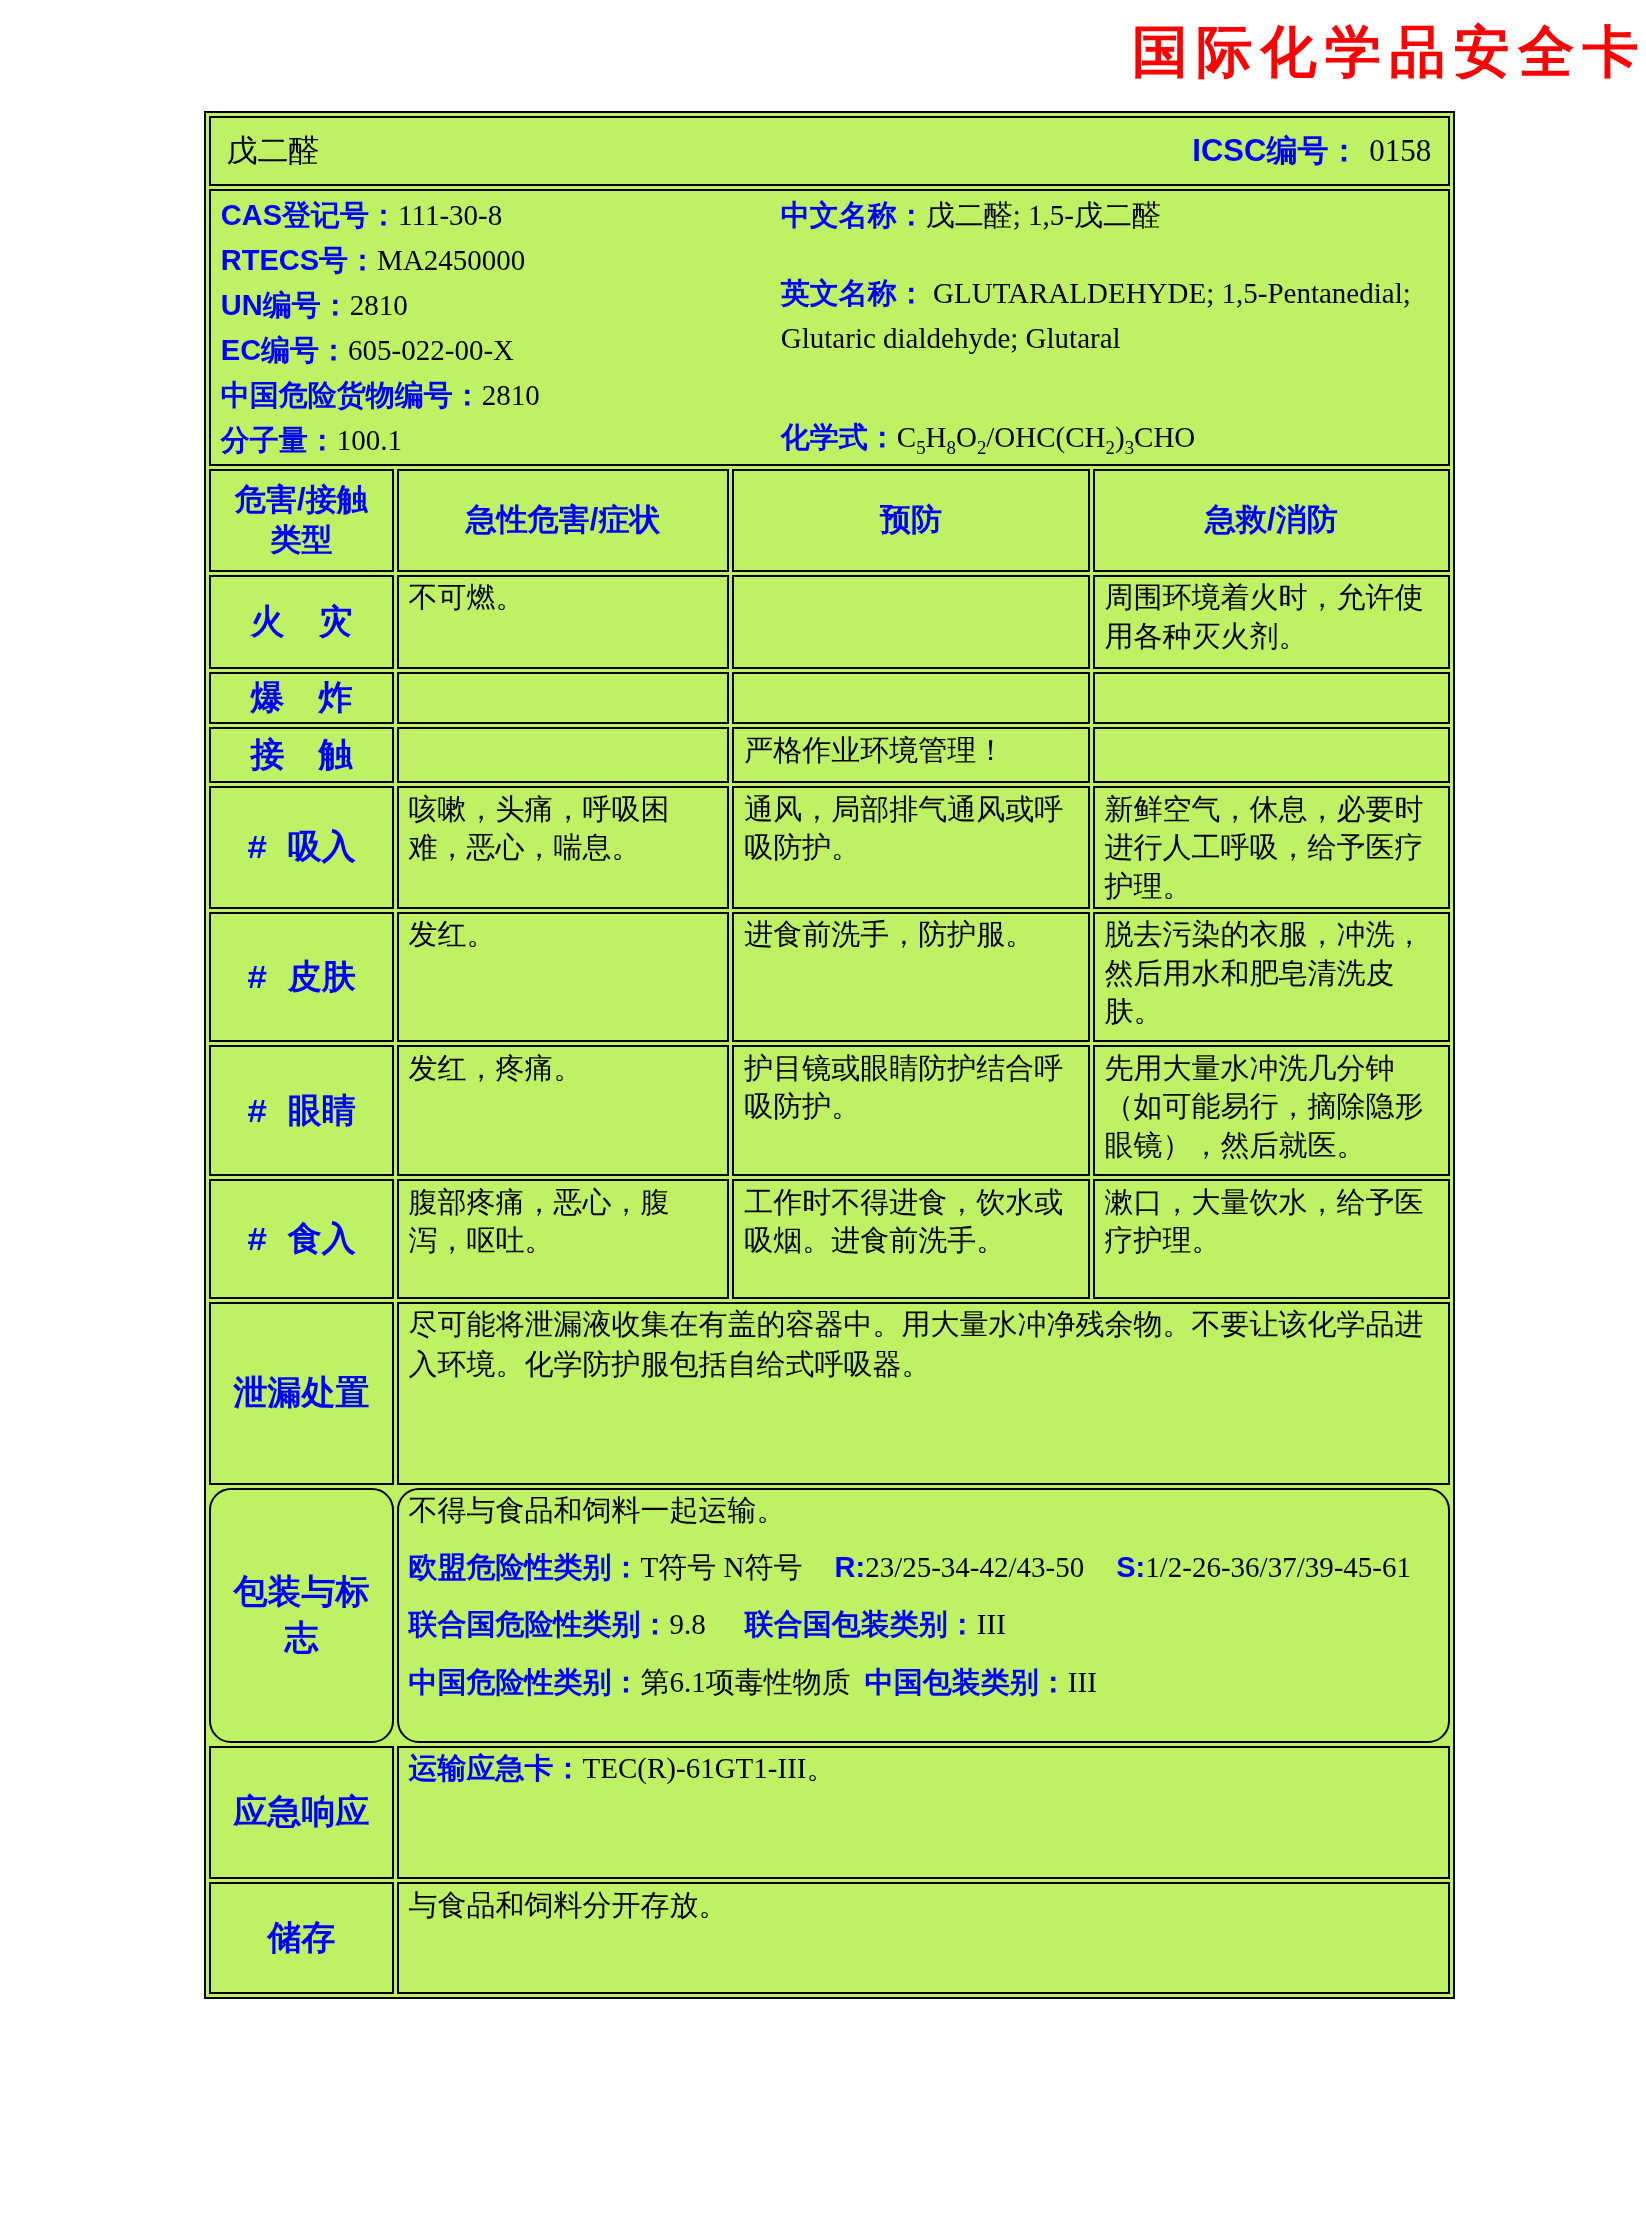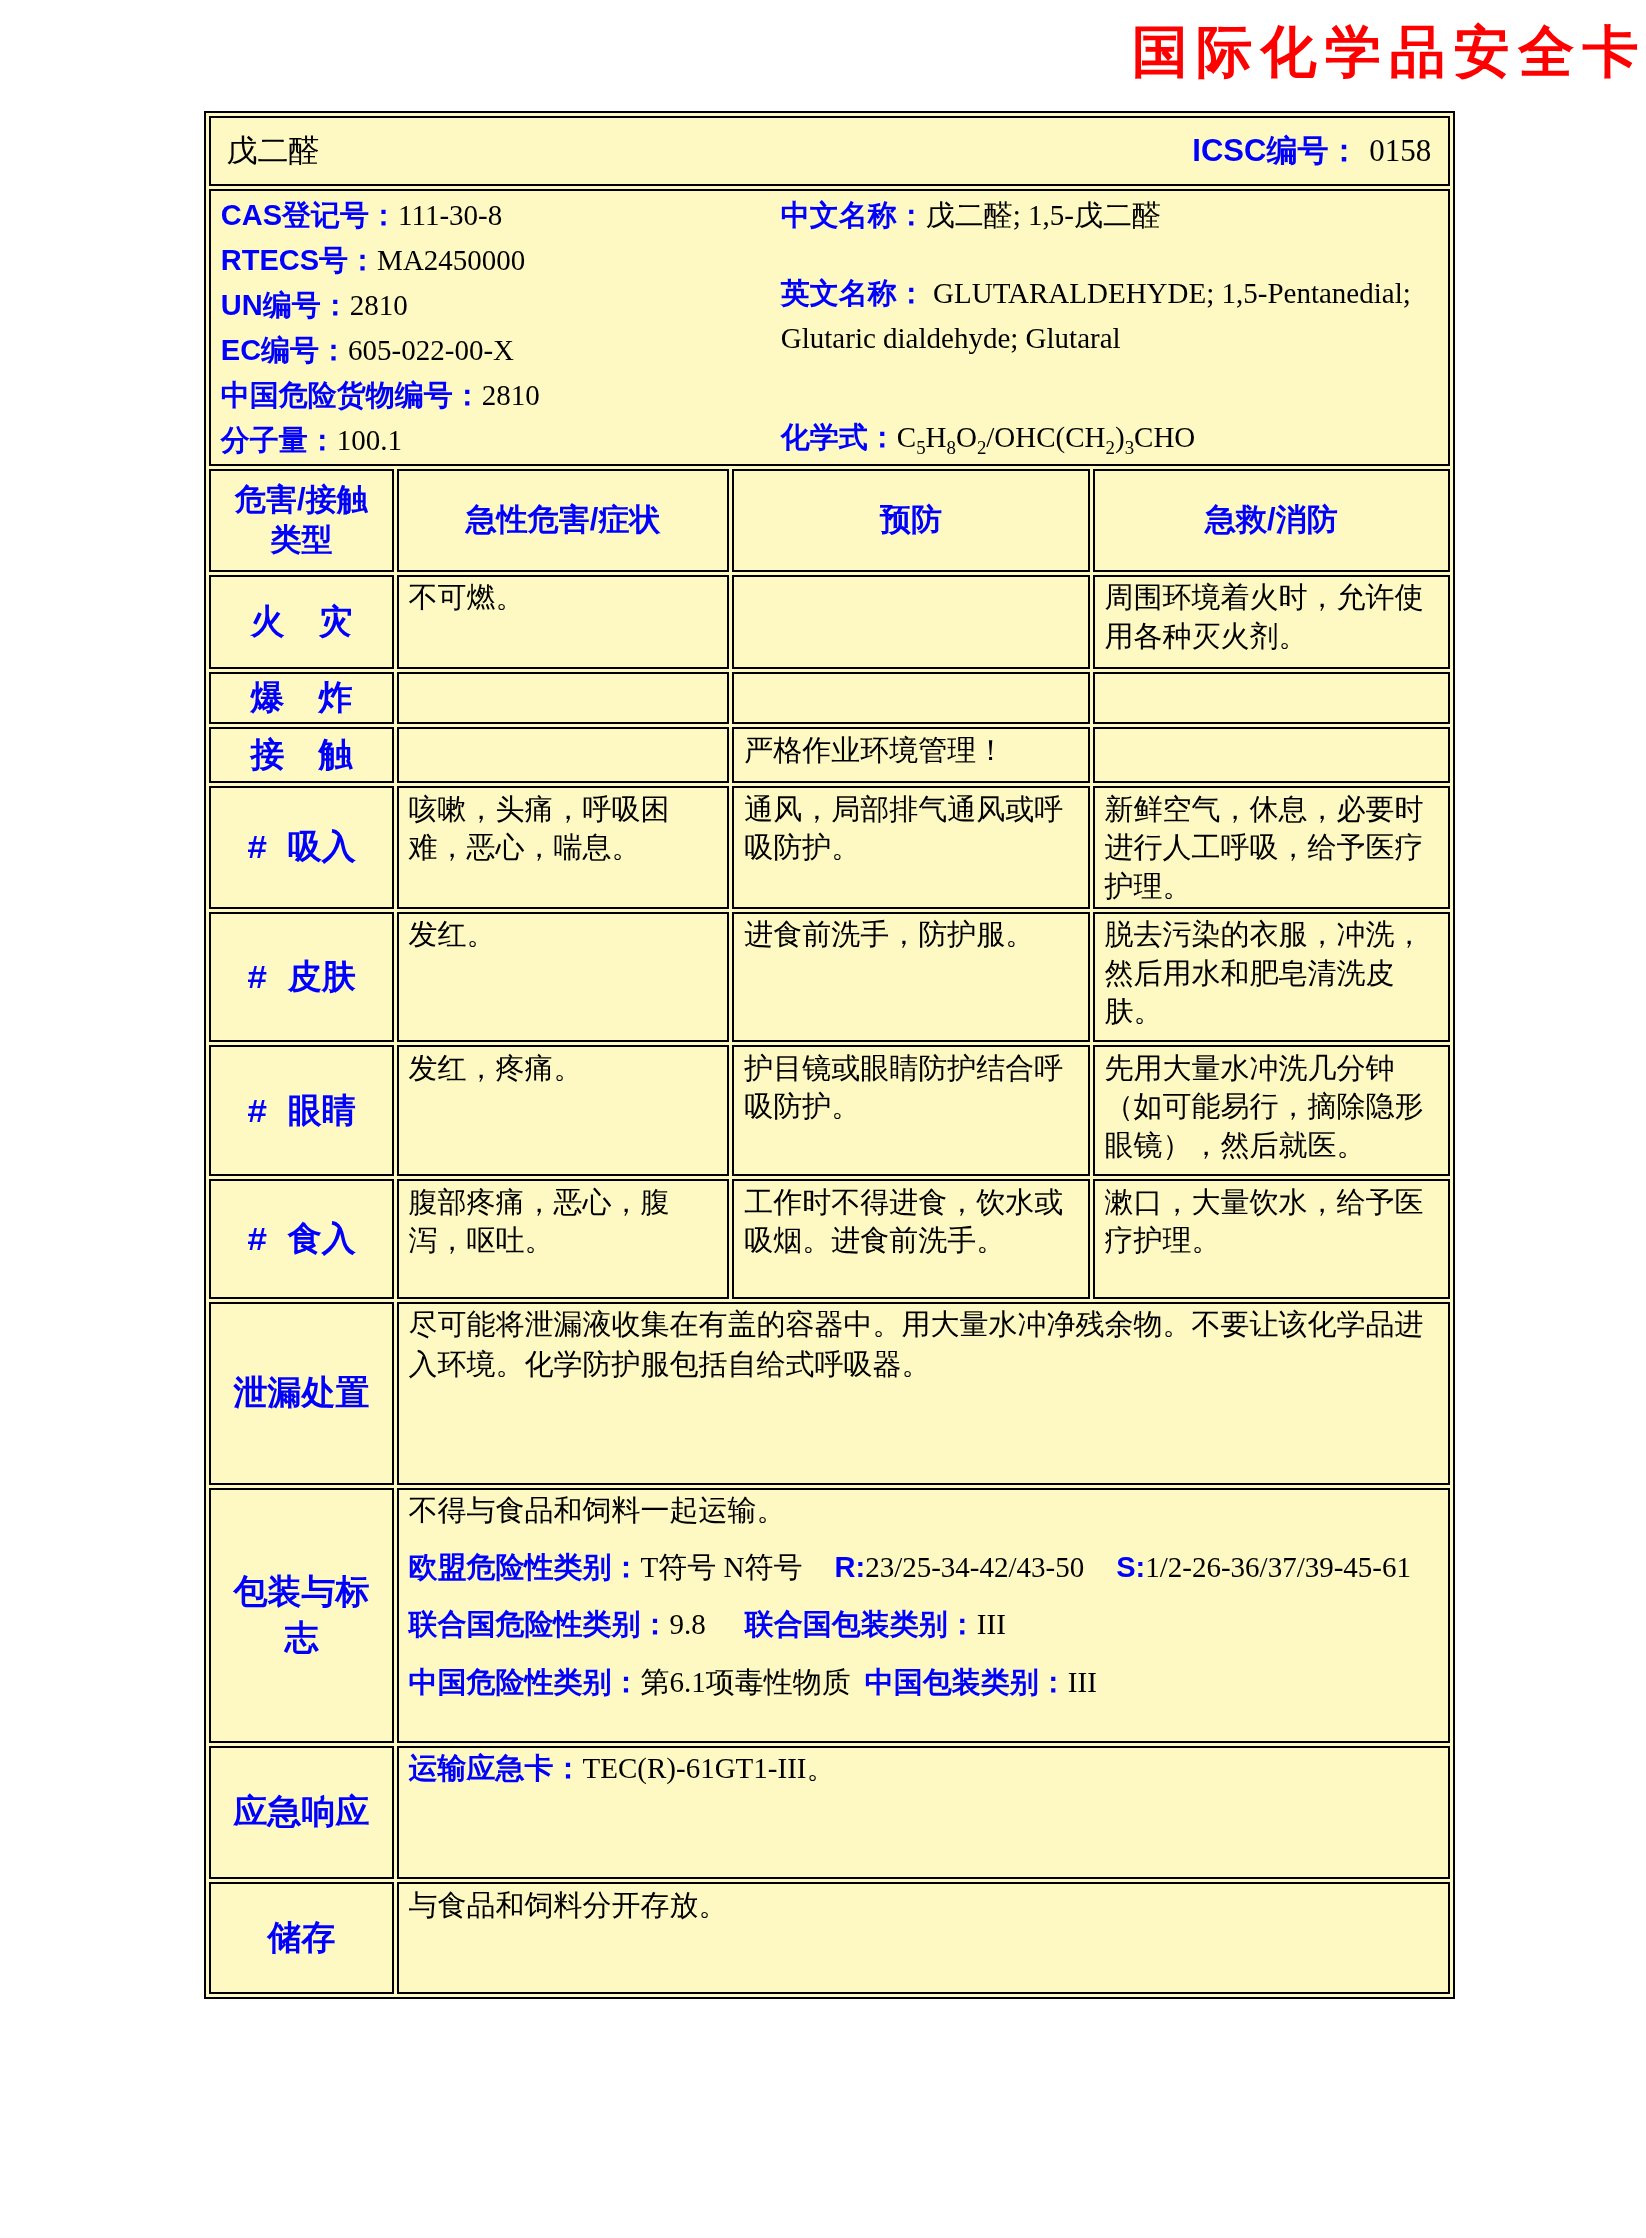--- a/index.html
+++ b/index.html
@@ -19,21 +19,21 @@
     font-size: 56px;
     letter-spacing: 8.4px;
   }
   table.card {
     margin: 19.5px 0 0 204px;
     width: 1251px;
     table-layout: fixed;
     border-collapse: separate;
     border-spacing: 3.5px;
     border: 2.1px solid #000;
-    background: #fef9c3;
+    background: #bef264;
   }
   col.c1 { width: 15%; }
   col.c2 { width: 27%; }
   col.c3 { width: 29%; }
   col.c4 { width: 29%; }
   td { border: 2.1px solid #000; padding: 1.4px 9.8px; vertical-align: top; }
 
   .lbl {
     color: #0000ff;
     font-family: "Liberation Sans", "DejaVu Sans", sans-serif;
@@ -73,21 +73,21 @@
   }
   .ccell { font-size: 29px; line-height: 1.33; }
   .r-fire  td { height: 87px; }
   .r-expl  td { height: 45px; }
   .r-cont  td { height: 49px; }
   .r-inh   td { height: 113px; }
   .r-skin  td { height: 124px; }
   .r-eye   td { height: 124px; }
   .r-ing   td { height: 113px; }
   .r-spill td { height: 176px; }
-  .r-pack  td { height: 248px; }
+  .r-pack  td { height: 248px; border-radius: 22px; }
   .r-emer  td { height: 127px; }
   .r-stor  td { height: 105px; }
 
   .pline { line-height: 1.35; }
   .pgap  { margin-top: 18px; }
   .gap46 { margin-left: 32px; }
   .gap56 { margin-left: 39px; }
   .gap20 { margin-left: 14px; }
 </style>
 </head>

